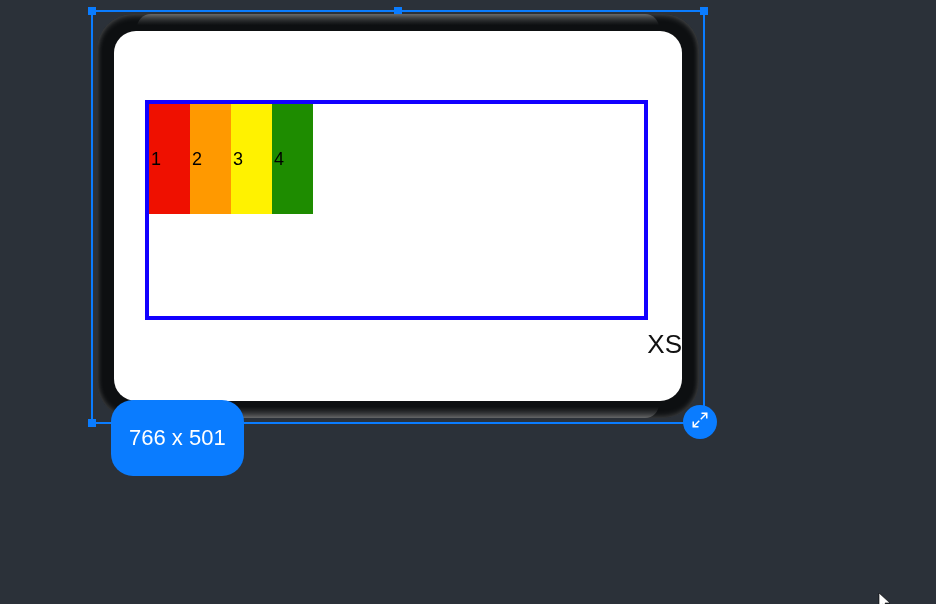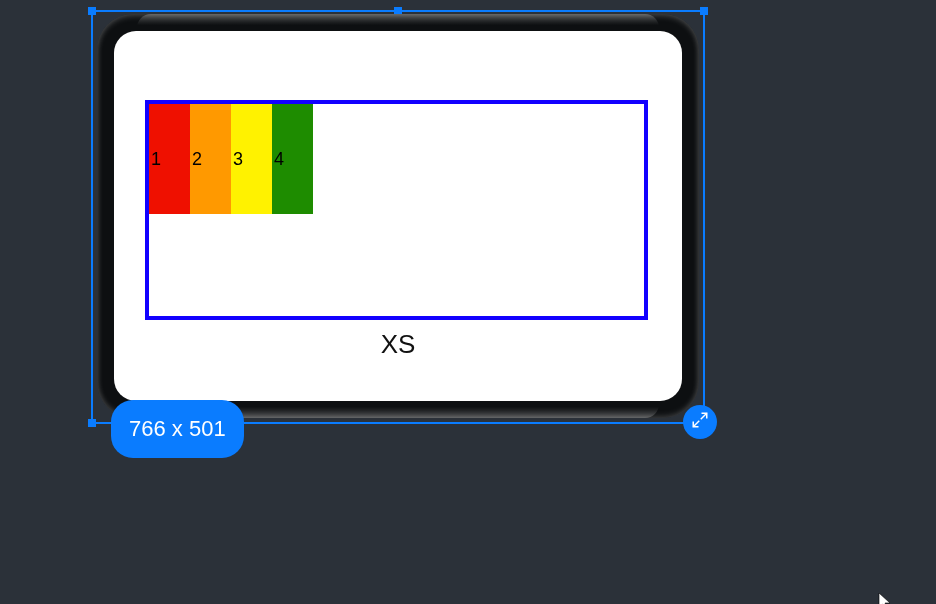--- a/index.html
+++ b/index.html
@@ -96,35 +96,35 @@
     .s1 { background: #ef1000; }
     .s2 { background: #ff9900; }
     .s3 { background: #fff200; }
     .s4 { background: #1e8c00; }
 
     .breakpoint-label {
       position: absolute;
       left: 0;
       right: 0;
       top: 298px;
-      text-align: center;
+      text-align: right;
       font-size: 26px;
       font-weight: 500;
       color: #111;
     }
 
     .dims-badge {
       position: absolute;
       left: 111px;
       top: 400px;
       background: #0a7cff;
       color: #fff;
       font-size: 22px;
       line-height: 1;
-      padding: 18px 18px;
+      padding: 27px 18px;
       border-radius: 22px;
       z-index: 5;
     }
 
     .expand-handle {
       position: absolute;
       left: 683px;
       top: 405px;
       width: 34px;
       height: 34px;

